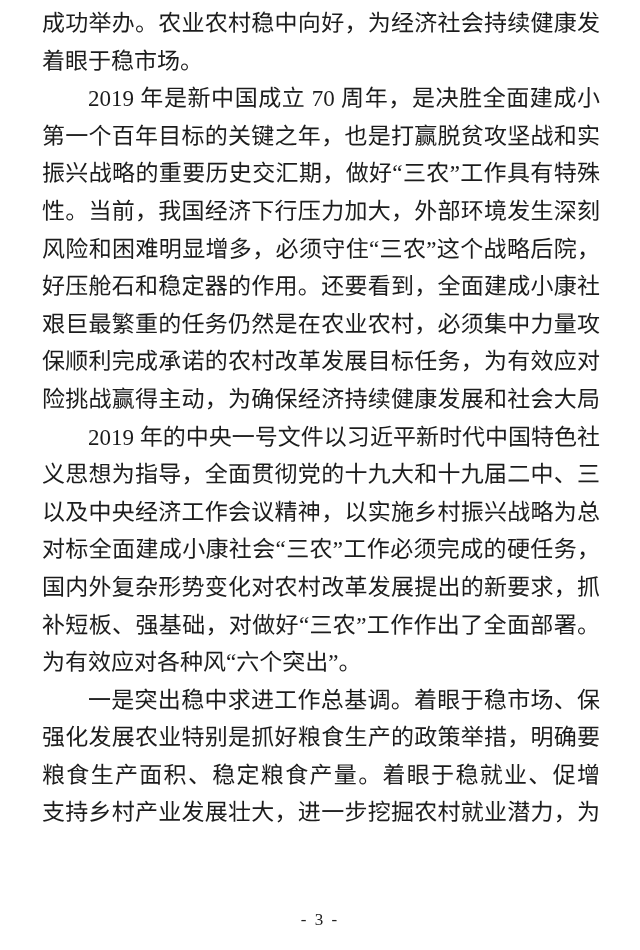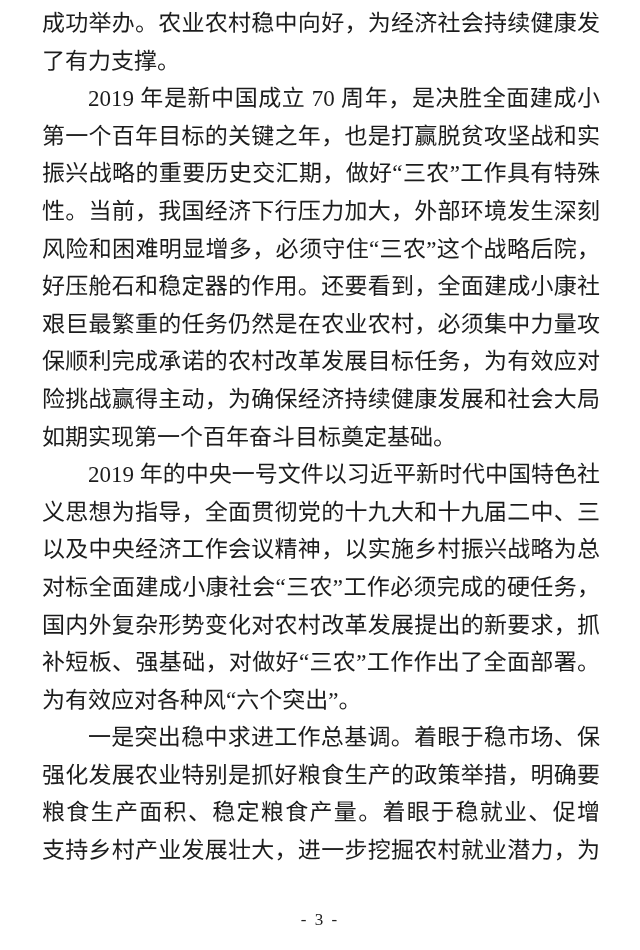--- a/index.html
+++ b/index.html
@@ -47,31 +47,30 @@
     letter-spacing: 2px;
     color: #222222;
   }
 </style>
 </head>
 <body>
 
 <div class="page">
   <div class="doc-body" id="doc-body">
       <div class="line just">成功举办。农业农村稳中向好，为经济社会持续健康发展提供</div>
-      <div class="line end">了有力支撑。</div>
+      <div class="line end">着眼于稳市场。</div>
       <div class="line just" style="text-indent: 2em;">2019 年是新中国成立 70 周年，是决胜全面建成小康社会</div>
       <div class="line just">第一个百年目标的关键之年，也是打赢脱贫攻坚战和实施乡村</div>
       <div class="line just">振兴战略的重要历史交汇期，做好“三农”工作具有特殊重要</div>
       <div class="line just">性。当前，我国经济下行压力加大，外部环境发生深刻变化，</div>
       <div class="line just">风险和困难明显增多，必须守住“三农”这个战略后院，发挥</div>
       <div class="line just">好压舱石和稳定器的作用。还要看到，全面建成小康社会，最</div>
       <div class="line just">艰巨最繁重的任务仍然是在农业农村，必须集中力量攻坚，确</div>
       <div class="line just">保顺利完成承诺的农村改革发展目标任务，为有效应对各种风</div>
       <div class="line just">险挑战赢得主动，为确保经济持续健康发展和社会大局稳定、</div>
-      <div class="line end">如期实现第一个百年奋斗目标奠定基础。</div>
       <div class="line just" style="text-indent: 2em;">2019 年的中央一号文件以习近平新时代中国特色社会主</div>
       <div class="line just">义思想为指导，全面贯彻党的十九大和十九届二中、三中全会</div>
       <div class="line just">以及中央经济工作会议精神，以实施乡村振兴战略为总抓手，</div>
       <div class="line just">对标全面建成小康社会“三农”工作必须完成的硬任务，适应</div>
       <div class="line just">国内外复杂形势变化对农村改革发展提出的新要求，抓重点、</div>
       <div class="line just">补短板、强基础，对做好“三农”工作作出了全面部署。文件</div>
       <div class="line end">为有效应对各种风“六个突出”。</div>
       <div class="line just" style="text-indent: 2em;">一是突出稳中求进工作总基调。着眼于稳市场、保供给，</div>
       <div class="line just">强化发展农业特别是抓好粮食生产的政策举措，明确要求稳定</div>
       <div class="line just">粮食生产面积、稳定粮食产量。着眼于稳就业、促增收，强调</div>

